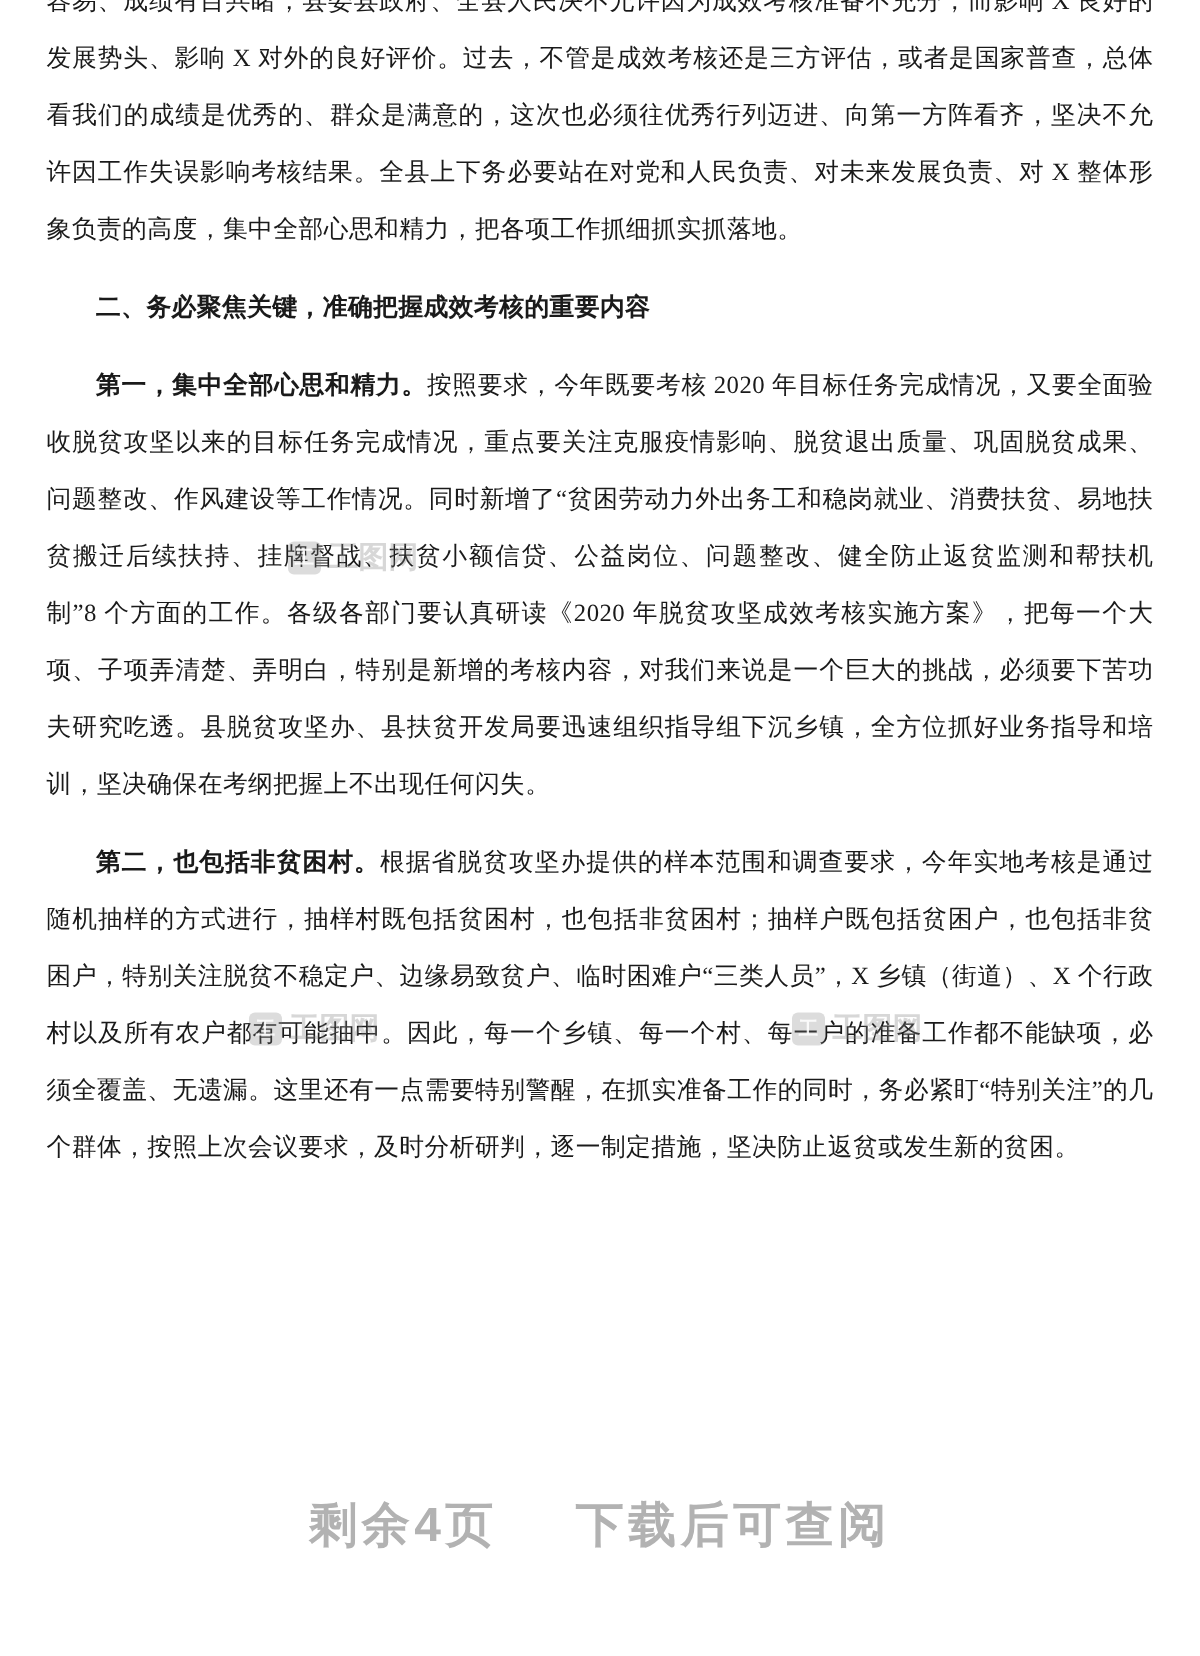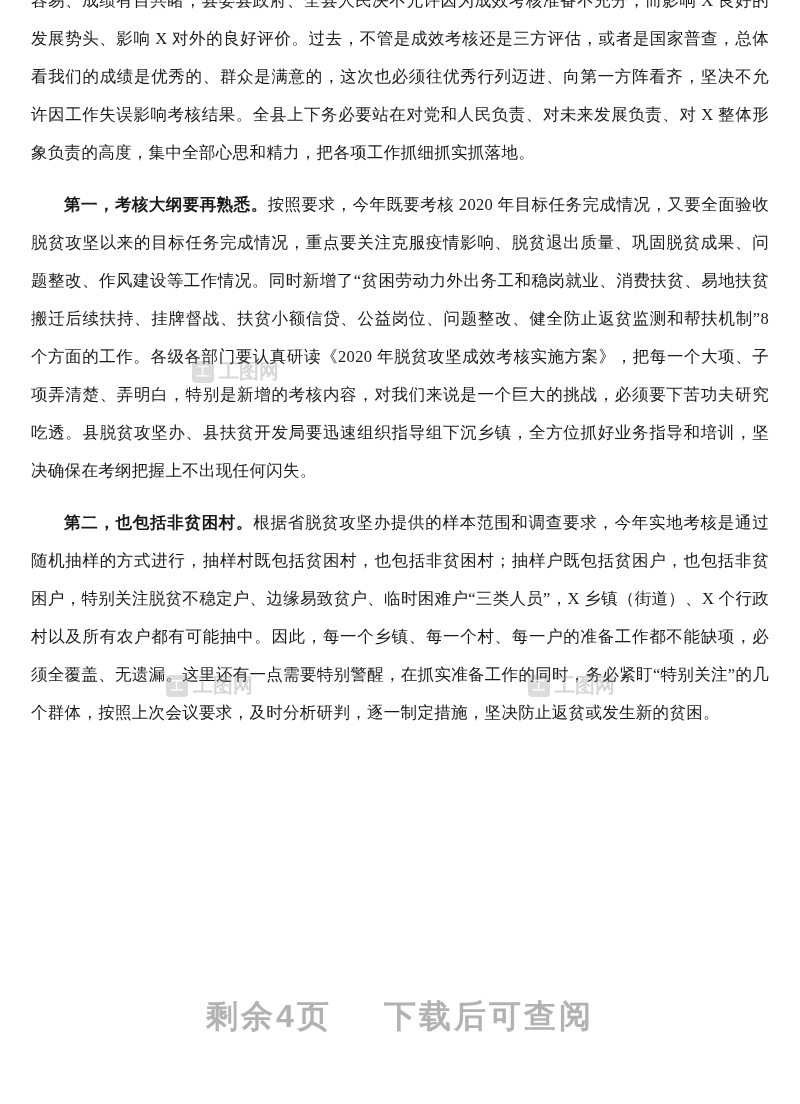--- a/index.html
+++ b/index.html
@@ -69,21 +69,22 @@
     letter-spacing: 3px;
     z-index: 2;
   }
   .footer-note .gap { margin-left: 52px; }
 </style>
 </head>
 <body>
 
 <div class="doc">
   <p><span>容易、成绩有目共睹，县委县政府、全县人民决不允许因为成效考核准备不充分，而影响 X 良好的发展势头、影响 X 对外的良好评价。过去，不管是成效考核还是三方评估，或者是国家普查，总体看我们的成绩是优秀的、群众是满意的，这次也必须往优秀行列迈进、向第一方阵看齐，坚决不允许因工作失误影响考核结果。全县上下务必要站在对党和人民负责、对未来发展负责、对 X 整体形象负责的高度，集中全部心思和精力，把各项工作抓细抓实抓落地。</span></p>
-  <p class="indent"><span class="lead">第一，考核大纲要再熟悉。</span><span>按照要求，今年既要考核 2020 年目标任务完成情况，又要全面验收脱贫攻坚以来的目标任务完成情况，重点要关注克服疫情影响、脱贫退出质量、巩固脱贫成果、问题整改、作风建设等工作情况。同时新增了“贫困劳动力外出务工和稳岗就业、消费扶贫、易地扶贫搬迁后续扶持、挂牌督战、扶贫小额信贷、公益岗位、问题整改、健全防止返贫监测和帮扶机制”8 个方面的工作。各级各部门要认真研读《2020 年脱贫攻坚成效考核实施方案》，把每一个大项、子项弄清楚、弄明白，特别是新增的考核内容，对我们来说是一个巨大的挑战，必须要下苦功夫研究吃透。县脱贫攻坚办、县扶贫开发局要迅速组织指导组下沉乡镇，全方位抓好业务指导和培训，坚决确保在考纲把握上不出现任何闪失。</span></p>
+  <p class="indent heading"><span>二、务必聚焦关键，准确把握成效考核的重要内容</span></p>
+  <p class="indent"><span class="lead">第一，集中全部心思和精力。</span><span>按照要求，今年既要考核 2020 年目标任务完成情况，又要全面验收脱贫攻坚以来的目标任务完成情况，重点要关注克服疫情影响、脱贫退出质量、巩固脱贫成果、问题整改、作风建设等工作情况。同时新增了“贫困劳动力外出务工和稳岗就业、消费扶贫、易地扶贫搬迁后续扶持、挂牌督战、扶贫小额信贷、公益岗位、问题整改、健全防止返贫监测和帮扶机制”8 个方面的工作。各级各部门要认真研读《2020 年脱贫攻坚成效考核实施方案》，把每一个大项、子项弄清楚、弄明白，特别是新增的考核内容，对我们来说是一个巨大的挑战，必须要下苦功夫研究吃透。县脱贫攻坚办、县扶贫开发局要迅速组织指导组下沉乡镇，全方位抓好业务指导和培训，坚决确保在考纲把握上不出现任何闪失。</span></p>
   <p class="indent"><span class="lead">第二，也包括非贫困村。</span><span>根据省脱贫攻坚办提供的样本范围和调查要求，今年实地考核是通过随机抽样的方式进行，抽样村既包括贫困村，也包括非贫困村；抽样户既包括贫困户，也包括非贫困户，特别关注脱贫不稳定户、边缘易致贫户、临时困难户“三类人员”，X 乡镇（街道）、X 个行政村以及所有农户都有可能抽中。因此，每一个乡镇、每一个村、每一户的准备工作都不能缺项，必须全覆盖、无遗漏。这里还有一点需要特别警醒，在抓实准备工作的同时，务必紧盯“特别关注”的几个群体，按照上次会议要求，及时分析研判，逐一制定措施，坚决防止返贫或发生新的贫困。</span></p>
 </div>
 
 <div class="watermark" style="left:192px; top:358px;">
   <span class="wm-logo">工</span>
   <span>工图网</span>
 </div>
 
 <div class="watermark" style="left:166px; top:672px;">
   <span class="wm-logo">工</span>

